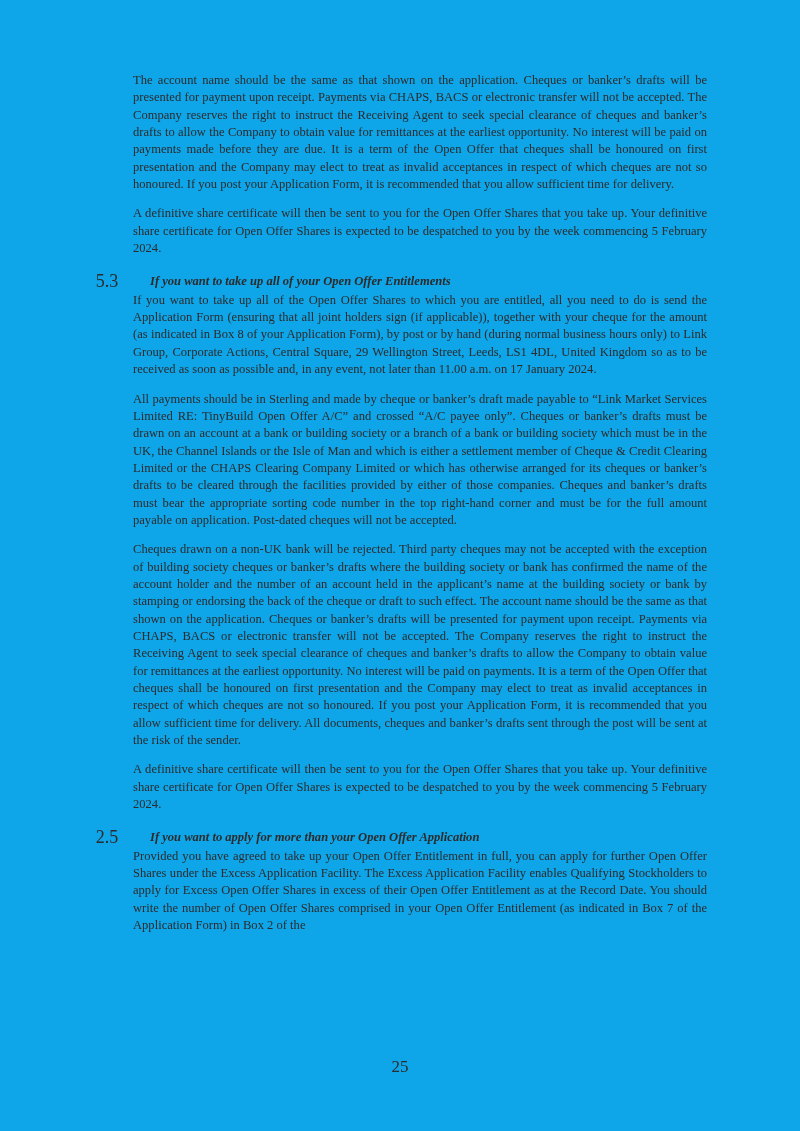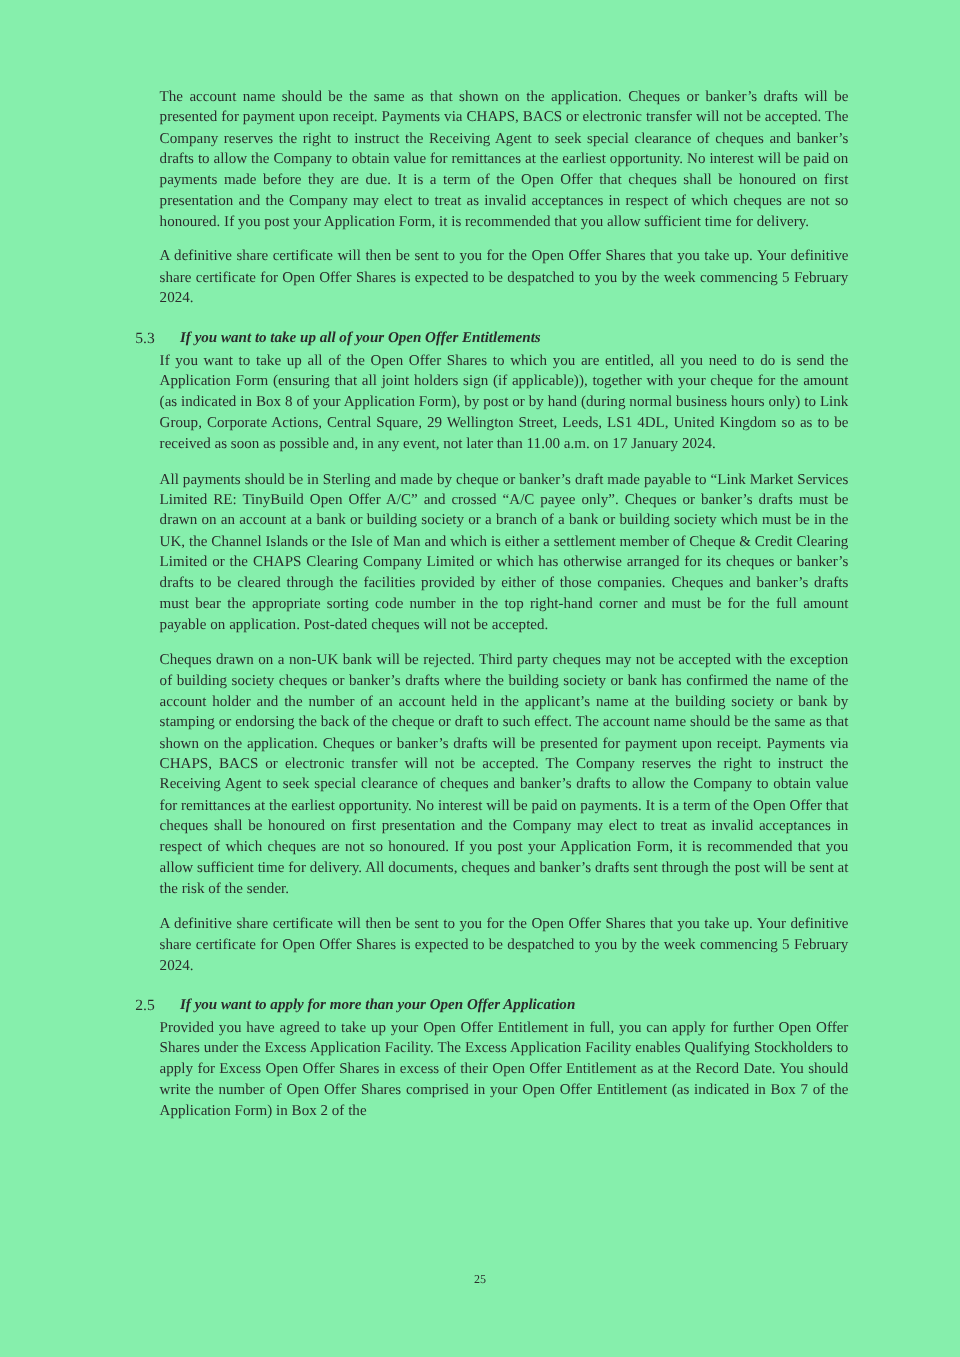--- a/index.html
+++ b/index.html
@@ -14,21 +14,21 @@
     font-family: "Liberation Serif", "DejaVu Serif", serif;
     color: #2b2b2b;
     overflow: hidden;
   }
   .page {
     position: absolute;
     left: 0;
     top: 0;
     width: 800px;
     height: 1131px;
-    background: #86efac;
+    background: #0ea5e9;
   }
   .content {
     position: absolute;
     left: 133px;
     top: 72px;
     width: 574px;
   }
   p.para {
     margin: 0 0 12px 0;
     font-size: 12.55px;
@@ -46,45 +46,45 @@
   .section {
     position: relative;
     margin-top: 16px;
     margin-bottom: 0;
   }
   .section .num {
     position: absolute;
     left: -48px;
     top: 0;
     width: 44px;
-    font-size: 13px;
+    font-size: 18px;
     line-height: 17.35px;
     font-style: normal;
     font-weight: normal;
-    text-align: right;
+    text-align: center;
     white-space: nowrap;
   }
   .section .heading {
     font-size: 12.55px;
     line-height: 17.35px;
     font-weight: bold;
     font-style: italic;
     text-align: left;
     margin: 0 0 1px 17px;
   }
   .after-heading {
     margin-top: 0;
   }
   .page-number {
     position: absolute;
     left: 0;
     top: 1060px;
     width: 800px;
     text-align: center;
-    font-size: 10px;
+    font-size: 17px;
     line-height: 14px;
     color: #2b2b2b;
   }
 </style>
 </head>
 <body>
 
 <div class="page">
 
   <div class="content">

